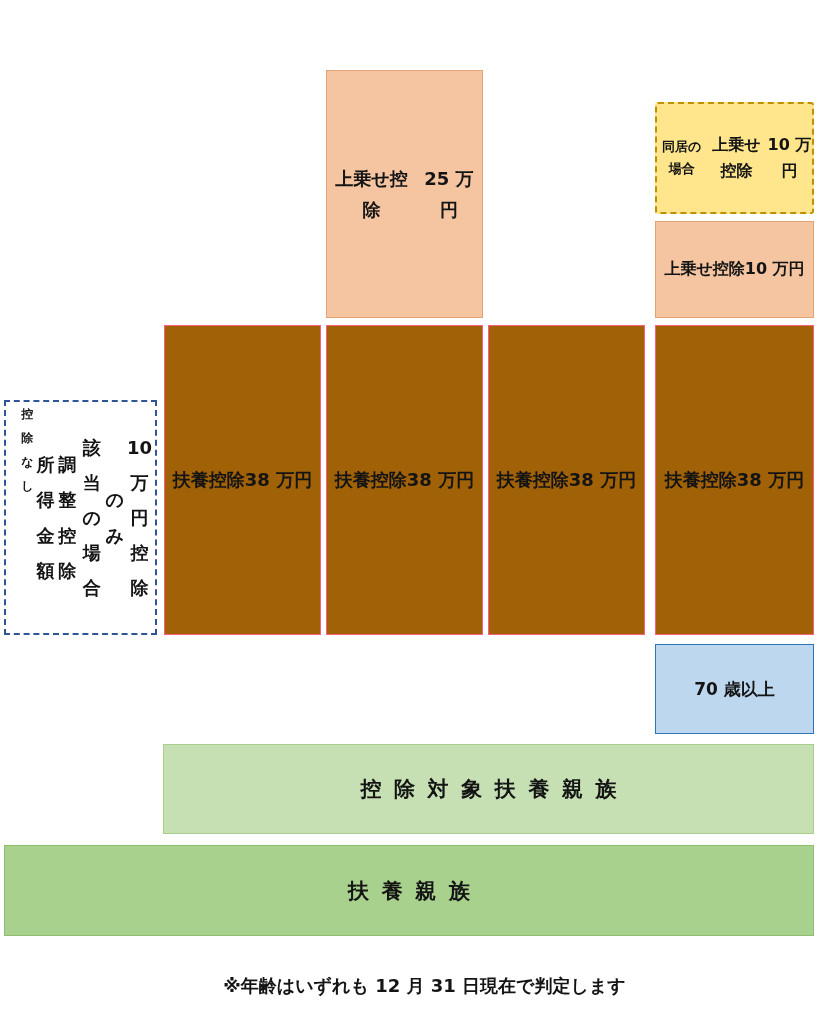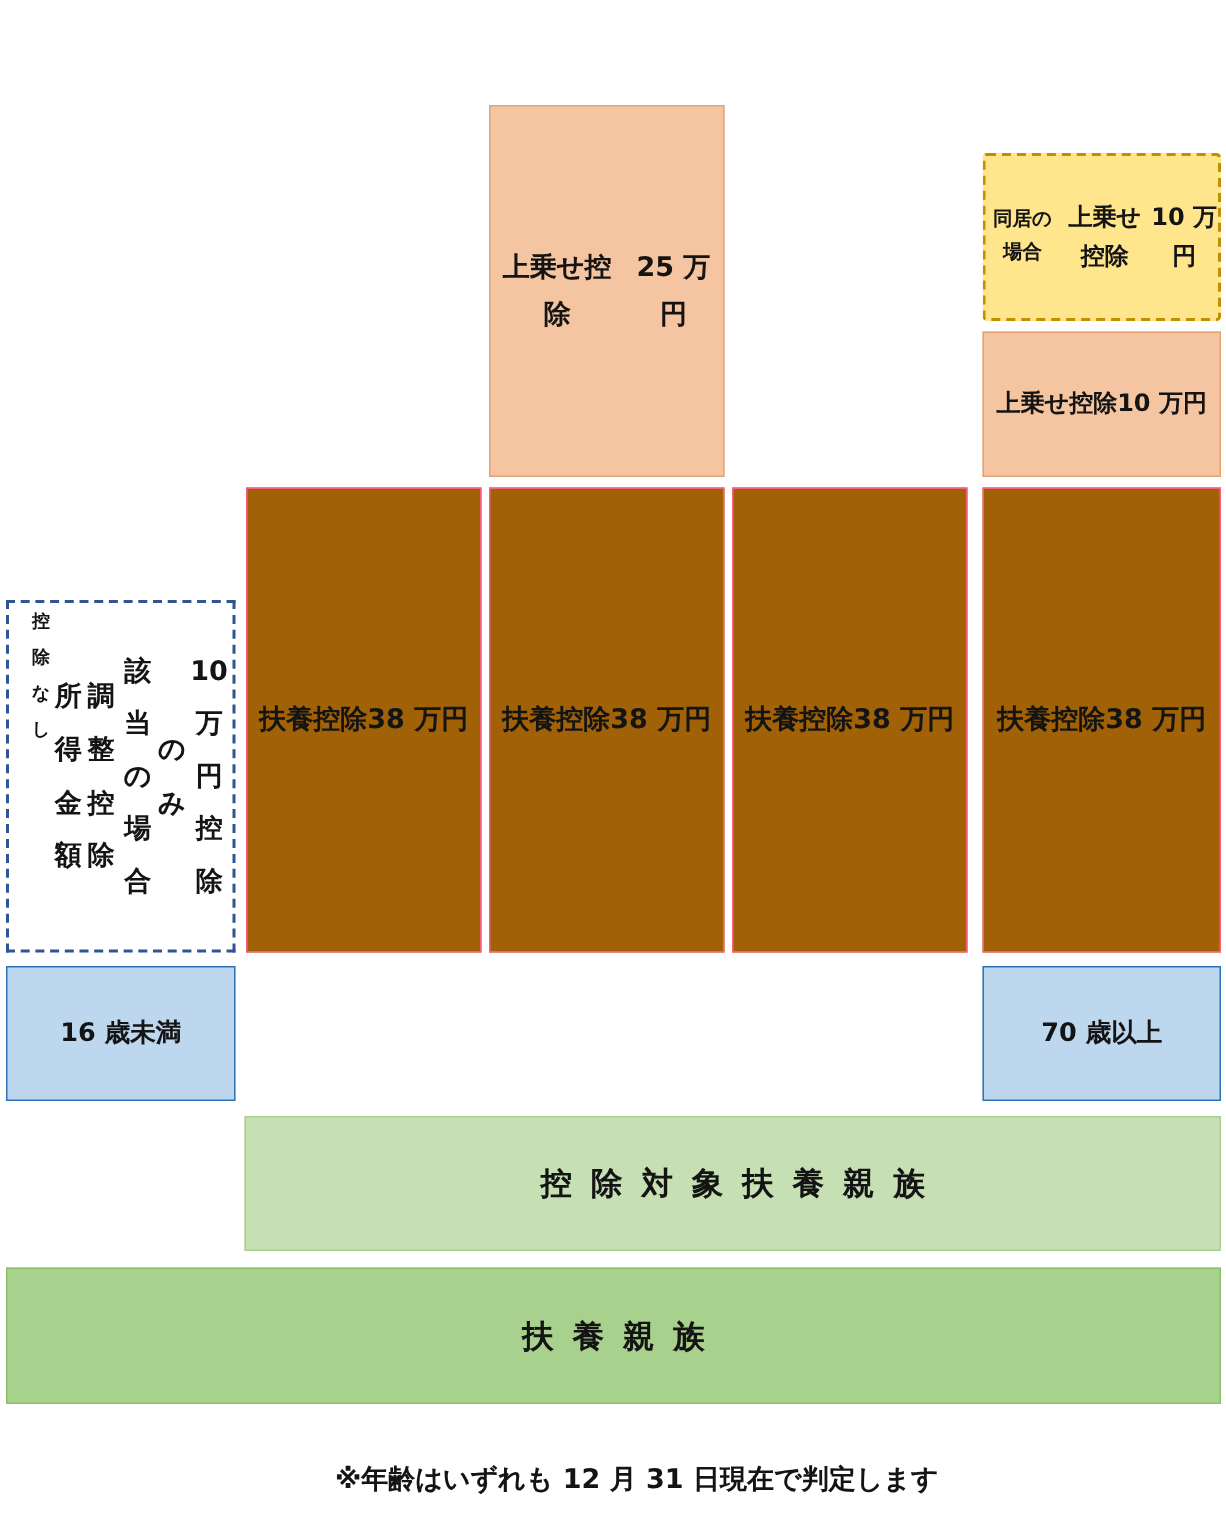--- a/index.html
+++ b/index.html
@@ -79,23 +79,20 @@
   </div>
   <div class="box pink c4 pinkrow">
     <div class="bt">扶養控除</div>
     <div class="bt">38 万円</div>
   </div>
   <div class="box pink c5 pinkrow">
     <div class="bt">扶養控除</div>
     <div class="bt">38 万円</div>
   </div>
 
-  <div class="box blue c1 agerow">
-    <div class="age-line">16 歳未満</div>
-  </div>
   <div class="box blue c5 agerow">
     <div class="age-line">70 歳以上</div>
   </div>
 
   <div class="box dgreen band2">
     <span class="band-text">扶養親族</span>
   </div>
   <div class="box lgreen band1">
     <span class="band-text">控除対象扶養親族</span>
   </div>

